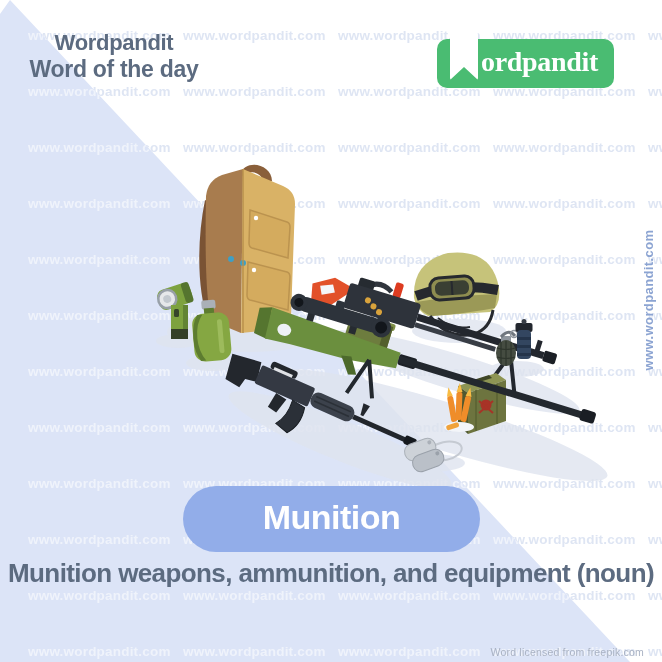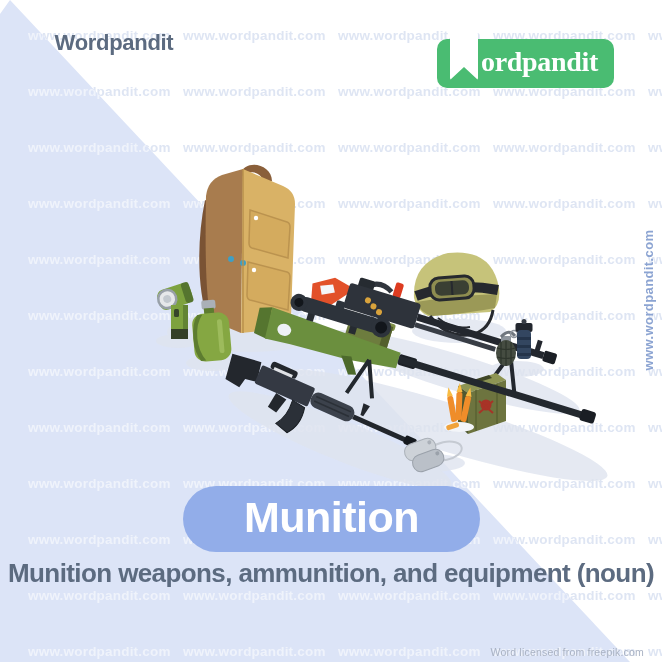--- a/index.html
+++ b/index.html
@@ -49,21 +49,21 @@
     position:absolute;left:44px;top:16px;color:#ffffff;font-size:28px;
     font-weight:700;letter-spacing:-.3px;
   }
   
   .word-pill{
     position:absolute;left:183px;top:486px;width:297px;height:66px;
     background:#92ade9;border-radius:33px;display:flex;align-items:center;
     justify-content:center;
   }
   .word-pill .word{
-    color:#ffffff;font-size:43px;font-weight:700;letter-spacing:-.5px;
+    color:#ffffff;font-size:34px;font-weight:700;letter-spacing:-.5px;
     padding-bottom:3px;
   }
   
   .definition{
     position:absolute;left:0;right:0;top:558px;text-align:center;
     color:#5c6b80;font-size:26px;font-weight:700;letter-spacing:-.6px;
   }
   
   .license{
     position:absolute;right:18px;bottom:4px;font-size:10.5px;color:#a9b2c3;
@@ -200,20 +200,21 @@
       <span style="left: 28px; top: 644px;">www.wordpandit.com</span>
       <span style="left: 183px; top: 644px;">www.wordpandit.com</span>
       <span style="left: 338px; top: 644px;">www.wordpandit.com</span>
       <span style="left: 493px; top: 644px;">www.wordpandit.com</span>
       <span style="left: 648px; top: 644px;">www.wordpandit.com</span>
     </div>
   <div class="wm-vertical">www.wordpandit.com</div>
 
   <div class="header">
     <div class="brand">Wordpandit</div>
+    <div class="subtitle">Word of the day</div>
   </div>
 
   <div class="logo">
     <div class="plate"></div>
     <div class="bookmark"></div>
     <div class="logo-text">ordpandit</div>
   </div>
 
   <svg class="illustration" viewBox="0 0 662 662" width="662" height="662" xmlns="http://www.w3.org/2000/svg">
 

